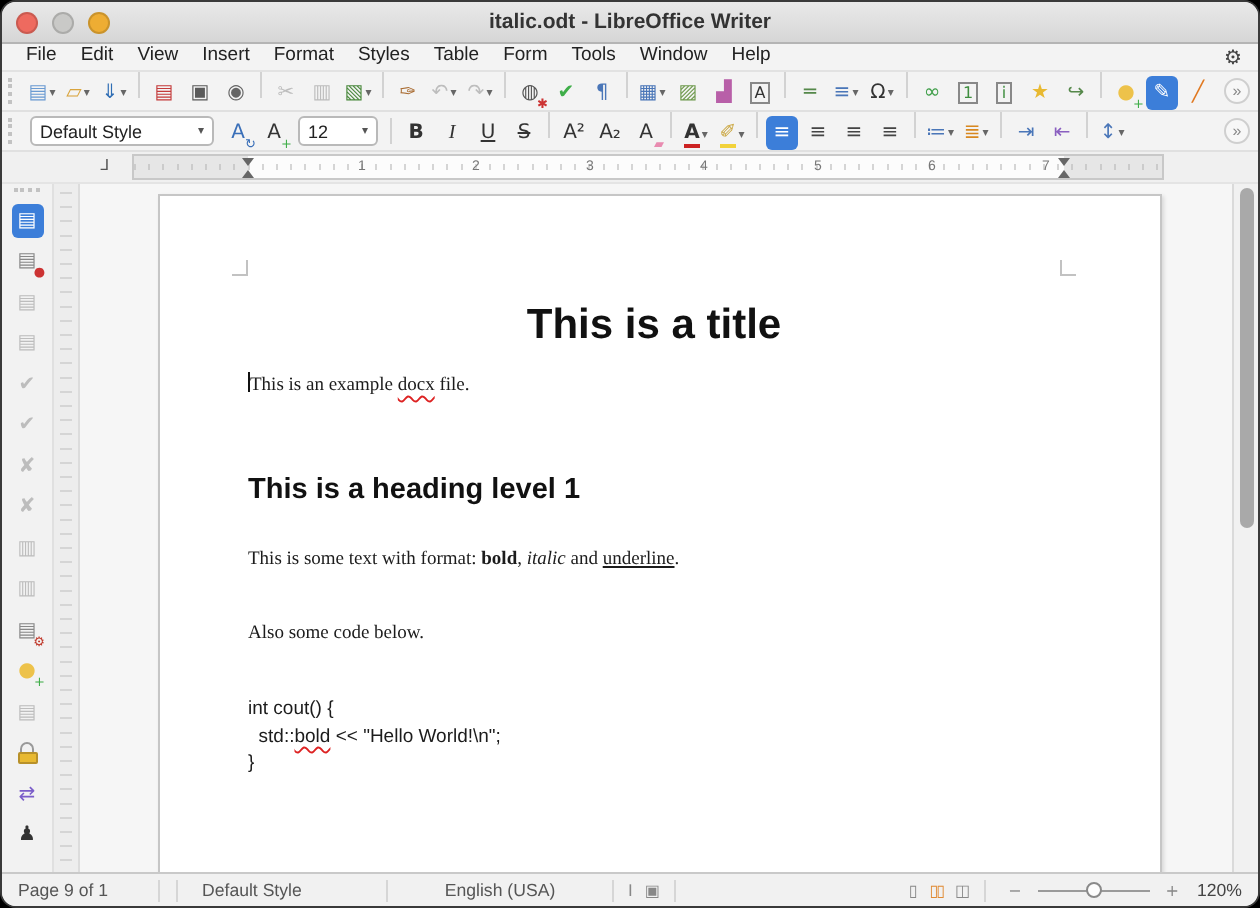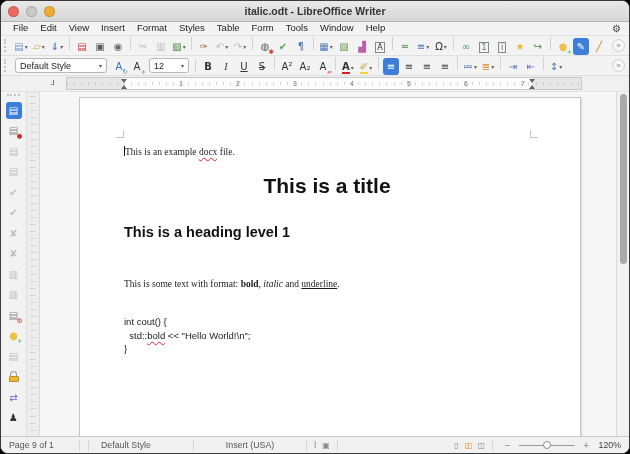--- a/index.html
+++ b/index.html
@@ -78,23 +78,23 @@
           border:1px solid #c6c6c6; box-shadow:1px 1px 2px rgba(0,0,0,.12);
           padding:38px 50px 0 44px; font-family:"Liberation Serif", serif; font-size:9.5px; color:#1c1c1c; }
   .cropL { position:absolute; left:36px; top:32px; width:8px; height:8px; border-right:1px solid #c2c2c2; border-bottom:1px solid #c2c2c2; }
   .cropR { position:absolute; right:42px; top:32px; width:8px; height:8px; border-left:1px solid #c2c2c2; border-bottom:1px solid #c2c2c2; }
   .caret { display:inline-block; width:1px; height:10px; background:#111; vertical-align:-1px; }
   .misspell { text-decoration:underline; text-decoration-style:wavy; text-decoration-color:#dd2222;
               text-decoration-thickness:1px; text-underline-offset:2px; }
   #doc-p1 { margin-top:10px; line-height:13px; }
   #doc-title { margin-top:14px; text-align:center; font-family:"Liberation Sans", sans-serif;
                font-weight:700; font-size:21px; line-height:26px; color:#111; }
-  #doc-h1 { margin-top:24px; font-family:"Liberation Sans", sans-serif; font-weight:700; font-size:14.5px;
+  #doc-h1 { margin-top:36px; font-family:"Liberation Sans", sans-serif; font-weight:700; font-size:14.5px;
             line-height:18px; color:#111; }
-  #doc-p2 { margin-top:37px; line-height:13px; }
+  #doc-p2 { margin-top:20px; line-height:13px; }
   #doc-p3 { margin-top:24px; line-height:13px; }
   #doc-code { margin-top:24px; font-family:"Liberation Sans", sans-serif; font-size:9.5px; line-height:13.5px; white-space:pre; }
   #vscroll { width:13px; flex:0 0 13px; background:#f1f1f1; border-left:1px solid #dadada; position:relative; }
   #vthumb { position:absolute; left:2.5px; width:7px; top:2px; height:170px; background:#a9a9a9; border-radius:4px; }
 
   
   #statusbar { height:17px; flex:0 0 17px; background:#f1f1f1; border-top:1px solid #c9c9c9;
                display:flex; align-items:center; font-size:8.8px; color:#555; }
   .st-div { width:1px; height:11px; background:#d6d6d6; margin:0 4px; }
   .st { white-space:nowrap; }
@@ -334,39 +334,40 @@
           <span class="g" style="color: rgb(51, 51, 51);">♟</span>
         </span>
       </div>
     <div id="vruler">
       <div class="ticks"></div>
     </div>
     <div id="canvas">
       <div id="page">
         <span class="cropL"></span>
         <span class="cropR"></span>
+        <p id="doc-title">This is a title</p>
         <p id="doc-p1"><span class="caret"></span><span>This is an example </span><span class="misspell">docx</span><span> file.</span></p>
-        <p id="doc-title">This is a title</p>
         <p id="doc-h1">This is a heading level 1</p>
         <p id="doc-p2"><span>This is some text with format: </span><b>bold</b><span>, </span><i>italic</i><span> and </span><u>underline</u><span>.</span></p>
+        <p id="doc-p3">Also some code below.</p>
         <div id="doc-code"><div>int cout() {</div><div><span>  std::</span><span class="misspell">bold</span><span> &lt;&lt; "Hello World!\n";</span></div><div>}</div></div>
       </div>
     </div>
     <div id="vscroll">
       <div id="vthumb"></div>
     </div>
   </div>
 
   <div id="statusbar">
     <span class="st" style="margin-left:8px;width:66px">Page 9 of 1</span>
     <span class="st-div"></span>
     <span class="st-div"></span>
     <span class="st" style="width:96px;padding-left:8px">Default Style</span>
     <span class="st-div"></span>
-    <span class="st" style="width:104px;text-align:center">Insert (USA)</span>
+    <span class="st" style="width:104px;text-align:center">English (USA)</span>
     <span class="st-div"></span>
     <span class="st-icon">I</span>
     <span class="st-icon">▣</span>
     <span class="st-div"></span>
     <span style="flex:1"></span>
     <span class="st-icon">▯</span>
     <span class="st-icon" id="view-multi">▯▯</span>
     <span class="st-icon">◫</span>
     <span class="st-div"></span>
     <span id="zoomslider">

